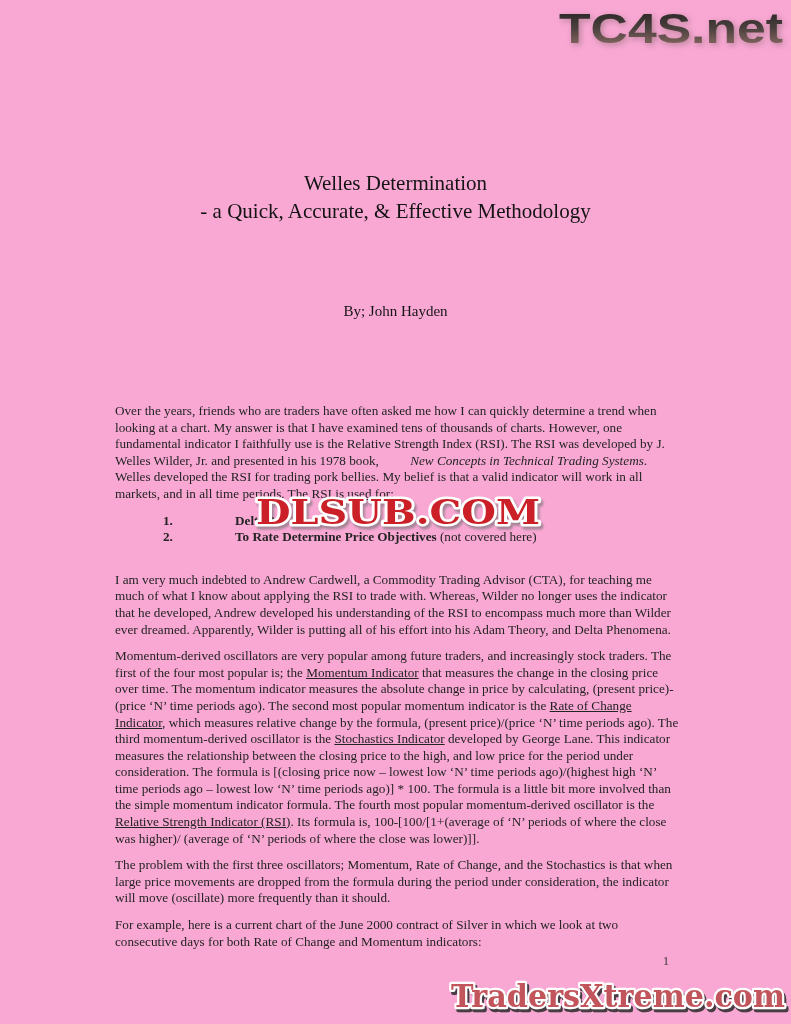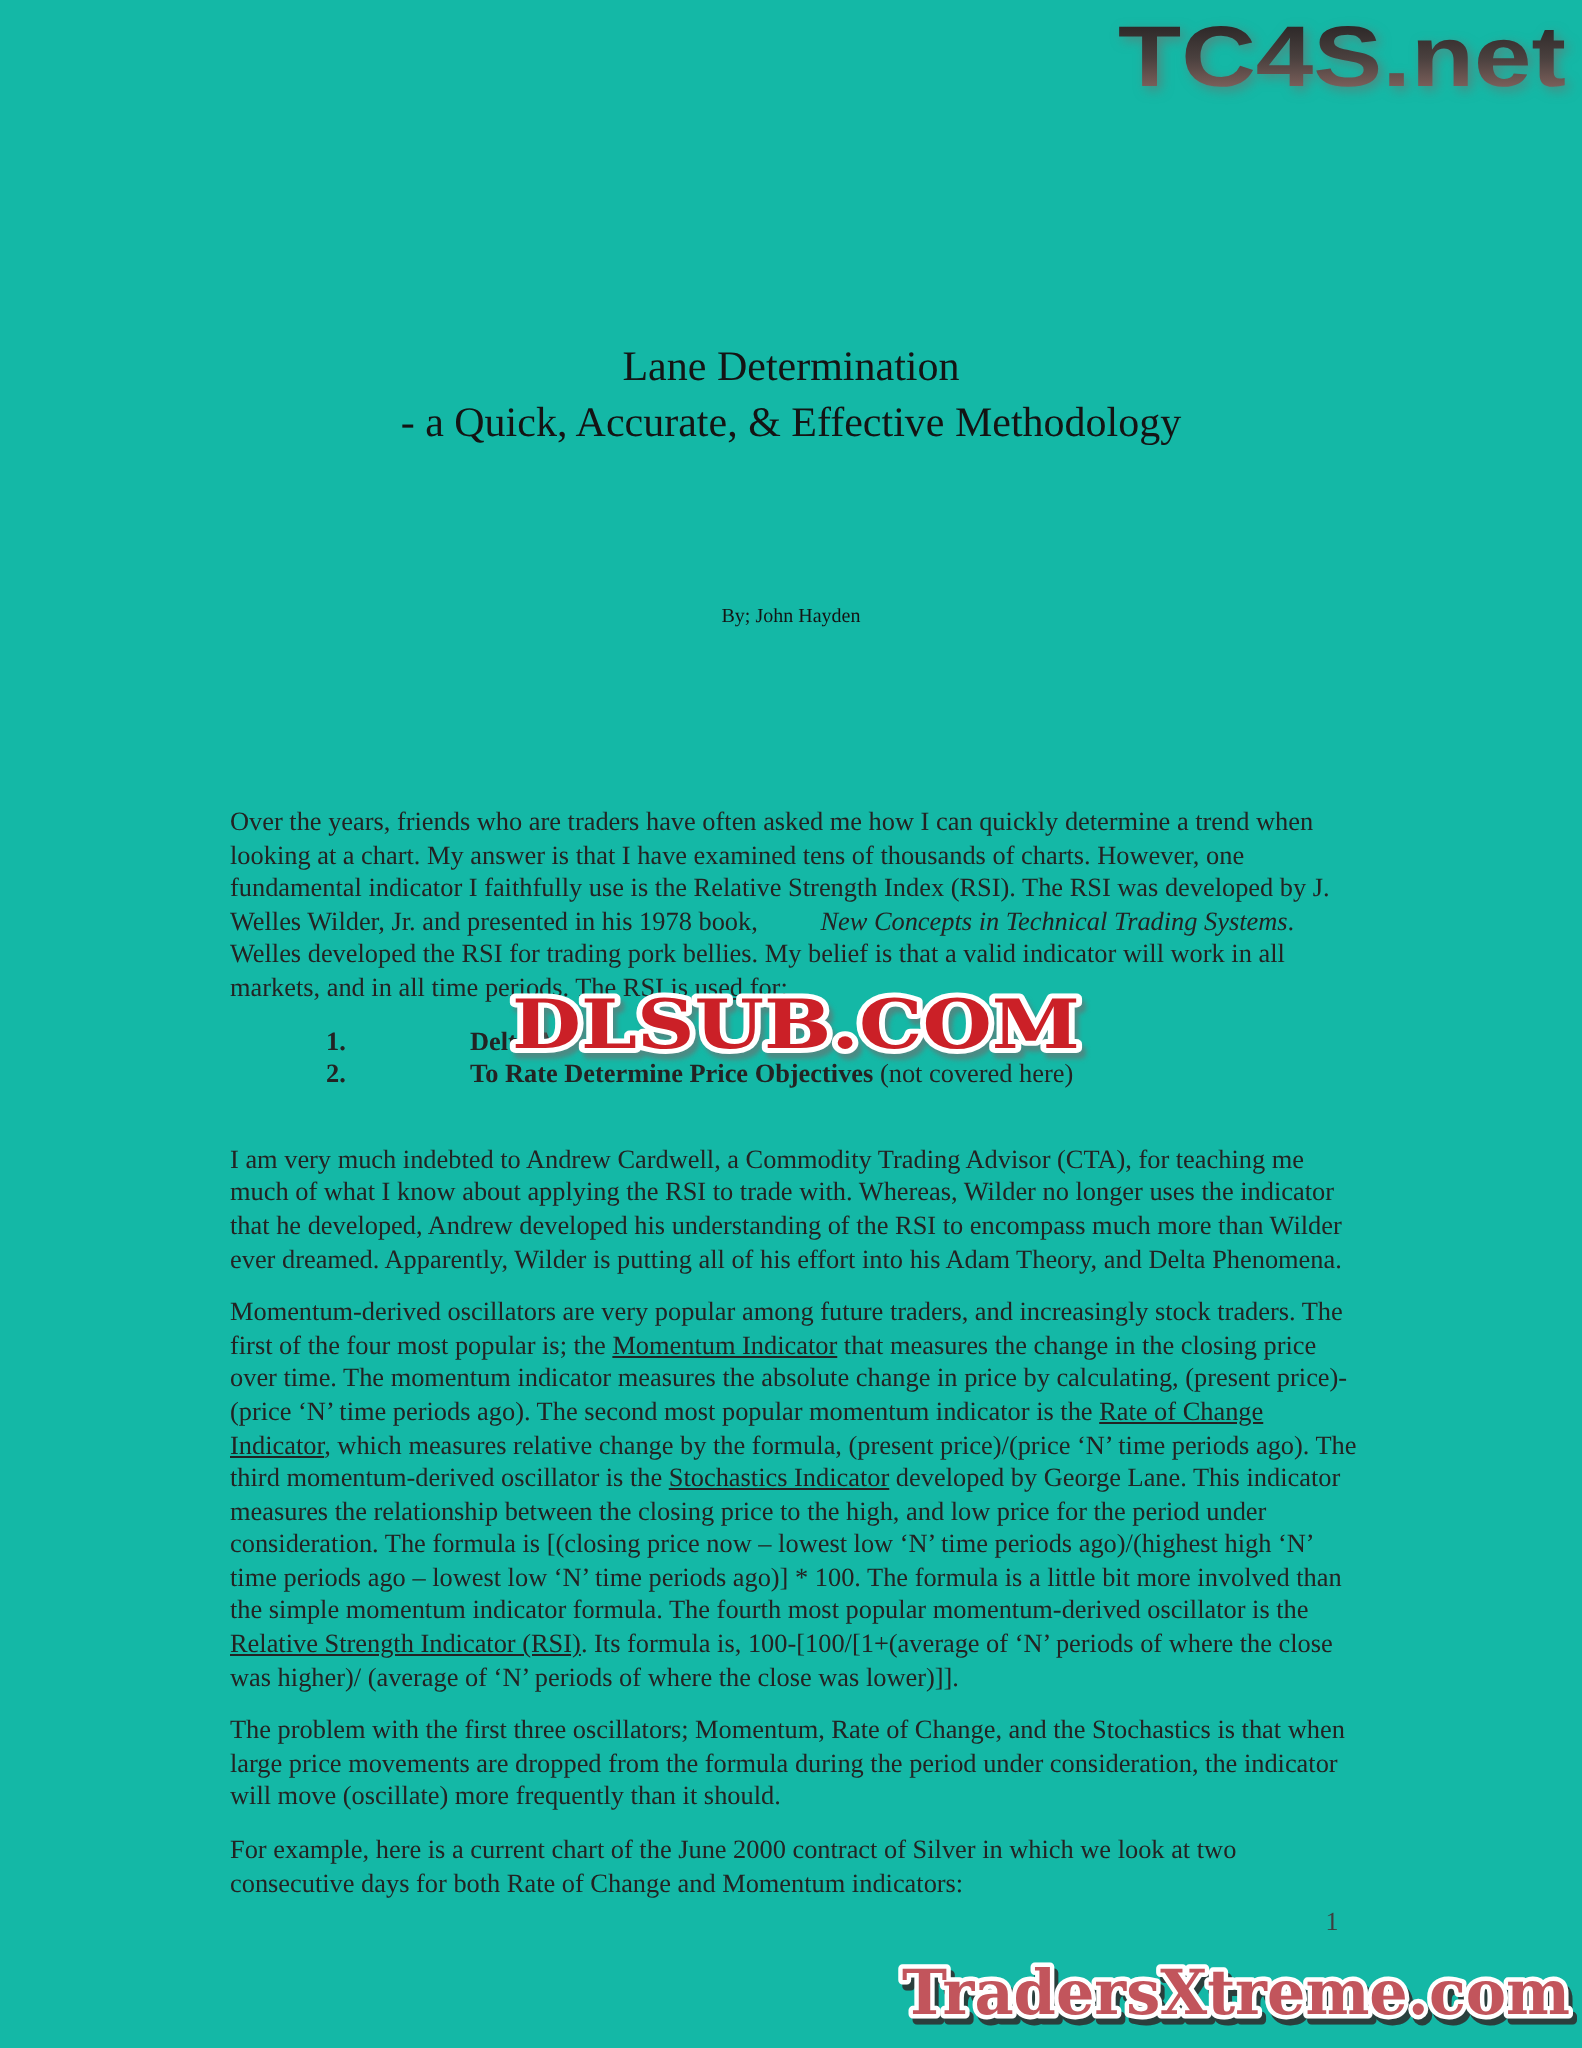--- a/index.html
+++ b/index.html
@@ -1,31 +1,31 @@
 <!DOCTYPE html>
 <html><head>
 <meta charset="utf-8">
 <style>
   html,body{margin:0;padding:0;background:#ffffff;}
   .page{
     position:relative;
     width:791px;height:1024px;
-    background:#14b8a6;
+    background:#f9a8d4;
     overflow:hidden;
     font-family:"Liberation Serif", serif;
     color:#222;
   }
   
   .logo-tc4s{position:absolute;top:2px;right:4px;filter:drop-shadow(2px 2px 3px rgba(125,100,100,0.55));}
   .logo-tc4s text{font-family:"Liberation Sans", sans-serif;font-weight:900;font-size:43px;}
   
   .doc-title{position:absolute;top:170px;left:0;width:791px;text-align:center;
     font-size:21px;line-height:27.5px;color:#141414;}
   .byline{position:absolute;top:303px;left:0;width:791px;text-align:center;
-    font-size:10px;color:#141414;}
+    font-size:15px;color:#141414;}
   
   .content{position:absolute;top:403px;left:115px;width:564px;
     font-size:13.2px;line-height:16.6px;color:#232323;}
   .content p{margin:0 0 10px 0;}
   .list{margin:0 0 26px 0;}
   .list-item{position:relative;padding-left:120px;font-weight:bold;}
   .list-item .num{position:absolute;left:48px;top:0;}
   .list-item .plain{font-weight:normal;}
   .italic{font-style:italic;margin-left:28px;}
   .underline{text-decoration:underline;text-align:right;}
@@ -50,21 +50,21 @@
       <linearGradient id="tcgrad" x1="0" y1="0" x2="0" y2="1">
         <stop offset="0" stop-color="#1f1d1e"></stop>
         <stop offset="0.5" stop-color="#4a403e"></stop>
         <stop offset="1" stop-color="#9a736c"></stop>
       </linearGradient>
     </defs>
     <text x="4" y="41" textLength="224" lengthAdjust="spacingAndGlyphs" fill="url(#tcgrad)">TC4S.net</text>
   </svg>
 
   <div class="doc-title">
-    <div>Lane Determination</div>
+    <div>Welles Determination</div>
     <div>- a Quick, Accurate, &amp; Effective Methodology</div>
   </div>
 
   <div class="byline">By; John Hayden</div>
 
   <div class="content">
     <p><span>Over the years, friends who are traders have often asked me how I can quickly determine a trend when looking at a chart. My answer is that I have examined tens of thousands of charts. However, one fundamental indicator I faithfully use is the Relative Strength Index (RSI). The RSI was developed by J. Welles Wilder, Jr. and presented in his 1978 book, </span><span class="italic">New Concepts in Technical Trading Systems</span><span>. Welles developed the RSI for trading pork bellies. My belief is that a valid indicator will work in all markets, and in all time periods.  The RSI </span><span class="underline">is used for:</span></p>
 
     <div class="list">
       <div class="list-item">

